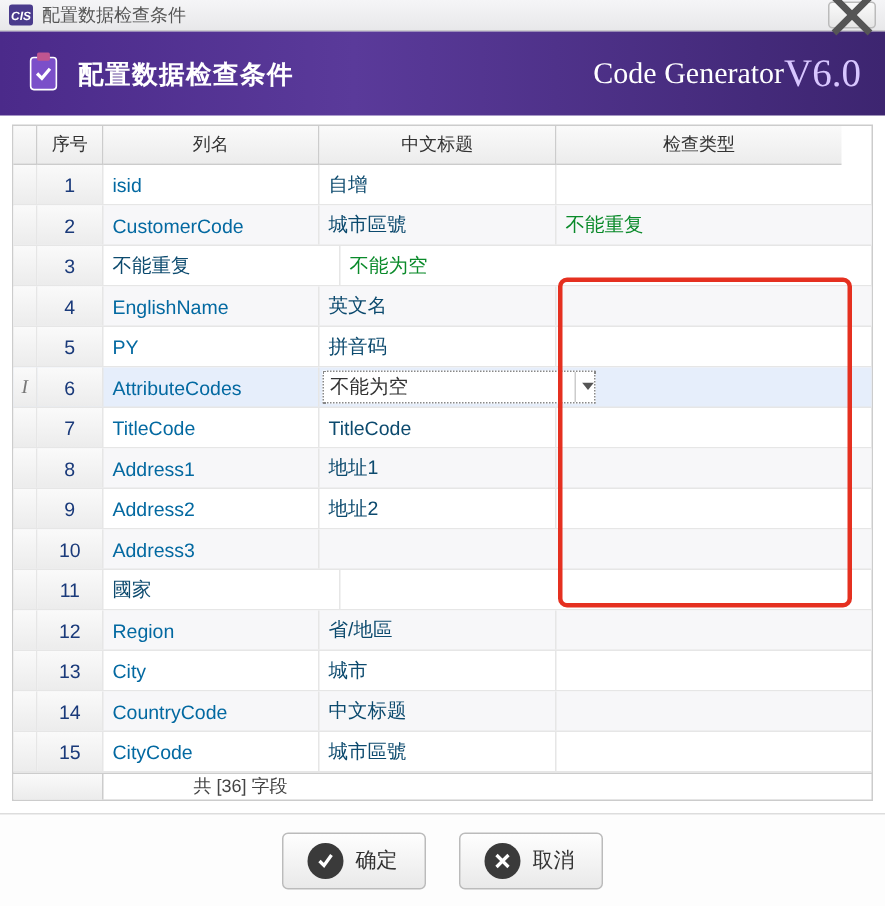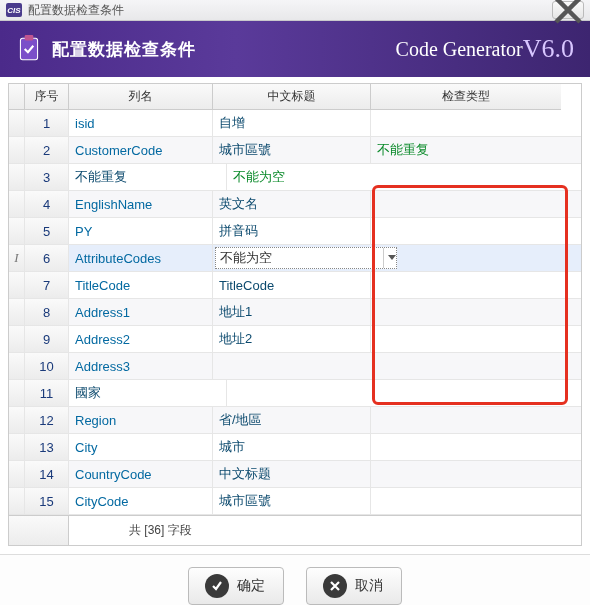--- a/index.html
+++ b/index.html
@@ -29,21 +29,21 @@
 .cell { border-right: 1px solid #e6e6e6; display: flex; align-items: center; padding: 0 6px; font-size: 13px; overflow: hidden; white-space: nowrap; }
 .cell.c-ind { justify-content: center; color: #777; background: linear-gradient(#fafafa,#ececec); font-style: italic; font-family: Georgia,serif; }
 .cell.c-seq { justify-content: center; color: #1a3a7a; background: linear-gradient(#fafafa,#ececec); }
 .cell.c-name { color: #0369a1; }
 .cell.c-title { color: #0c4a6e; }
 .cell.c-type { color: #0a8a2a; border-right: none; position: relative; }
 .combo { position: absolute; left: 2px; right: 6px; top: 2px; bottom: 2px; border: 1px dotted #888; background: #fff; display: flex; align-items: center; padding: 0 4px; color: #333; font-size: 13px; }
 .combo .arr { position: absolute; right: -3px; top: 0; bottom: 0; width: 16px; display: flex; align-items: center; justify-content: center; border-left: 1px solid #ccc; }
 .combo .arr svg { width: 8px; height: 6px; }
 .redbox { position: absolute; border: 3px solid #e53020; border-radius: 6px; pointer-events: none; }
-.footer-grid { display: flex; height: 30px; border: 1px solid #ccc; border-top: none; }
+.footer-grid { display: flex; height: 18px; border: 1px solid #ccc; border-top: none; }
 .footer-grid .fspacer { width: 60px; border-right: 1px solid #ccc; background: linear-gradient(#fafafa,#ececec); }
 .footer-grid .ftxt { flex: 1; display: flex; align-items: center; justify-content: flex-start; padding-left: 60px; color: #444; font-size: 12px; }
 .btnbar { display: flex; align-items: center; justify-content: center; gap: 22px; height: 62px; border-top: 1px solid #ddd; margin-top: 8px; background: #fdfdfd; }
 .dbtn { display: flex; align-items: center; gap: 8px; padding: 6px 16px; border: 1px solid #bbb; border-radius: 4px; background: linear-gradient(#fefefe,#e9e9e9); cursor: pointer; font-size: 14px; color: #333; min-width: 96px; }
 .dbtn .ico { width: 24px; height: 24px; border-radius: 50%; background: #3a3a3a; display: flex; align-items: center; justify-content: center; }
 .dbtn .ico svg { width: 14px; height: 14px; }
 </style>
 </head>
 <body>
 

